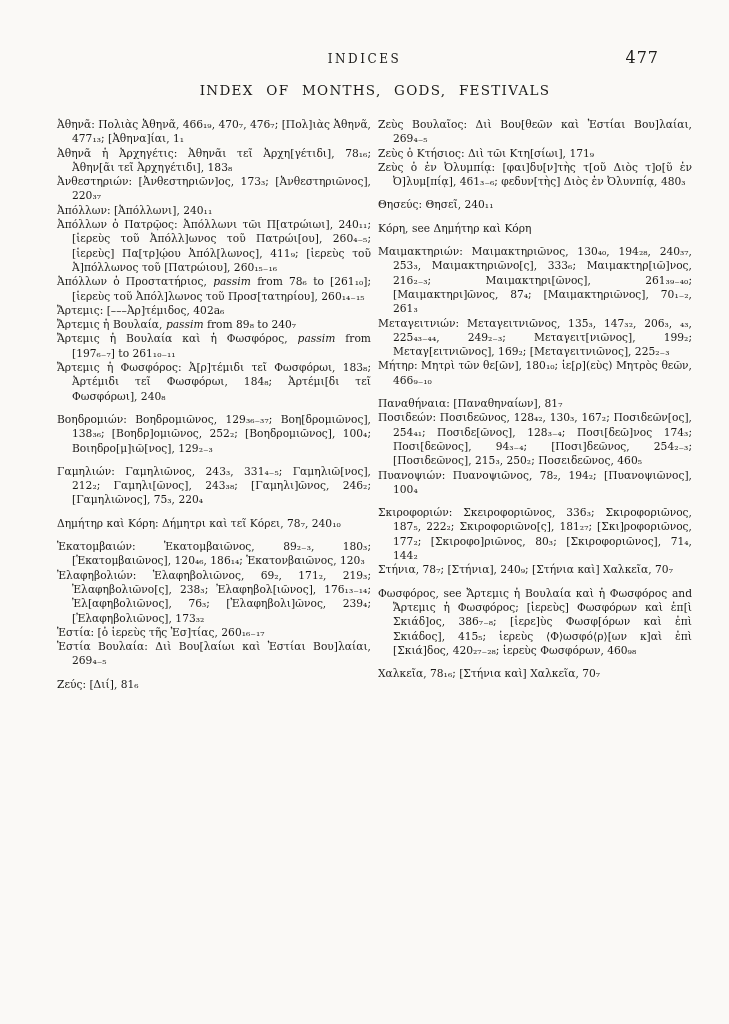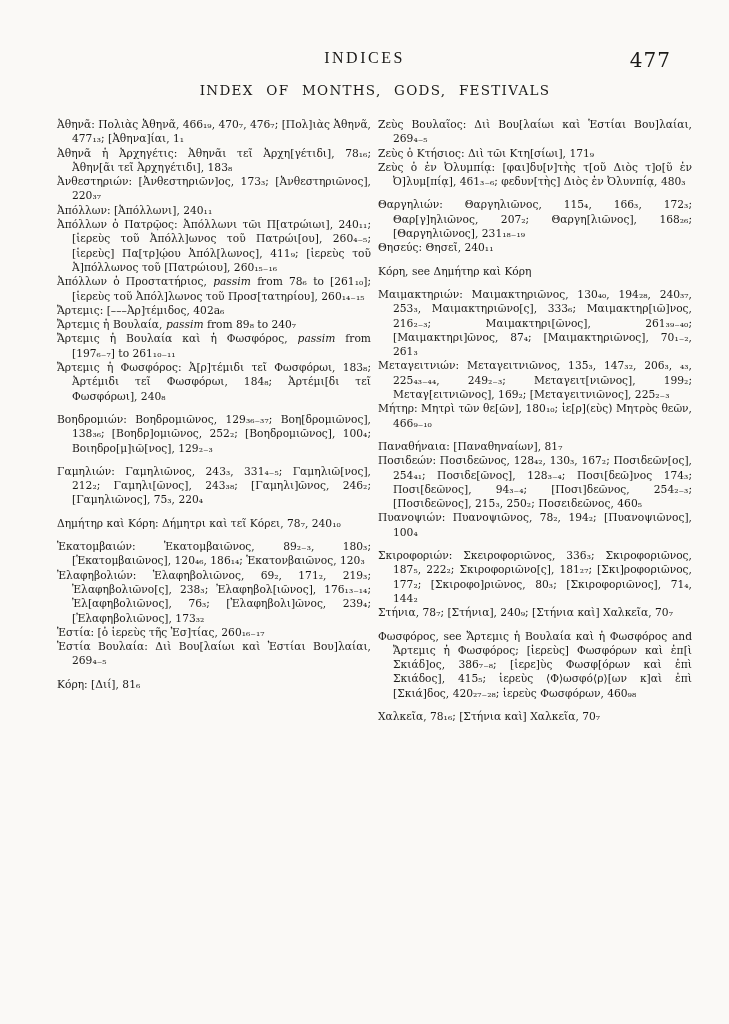--- a/index.html
+++ b/index.html
@@ -15,29 +15,28 @@
     background: #faf9f6;
     color: #1b1a18;
     overflow: hidden;
   }
   .running-head {
     position: relative;
     padding-top: 48px;
     text-align: center;
   }
   .head-title {
-    font-size: 16px;
+    font-size: 12px;
     letter-spacing: 2.5px;
-    font-family: Liberation Serif, serif;
   }
   .page-number {
     position: absolute;
     top: 48px;
-    right: 58px;
-    font-size: 20px;
+    right: 70px;
+    font-size: 16px;
     letter-spacing: 1px;
   }
   .section-title {
     margin: 15px 0 0 0;
     text-align: center;
     font-size: 13.5px;
     font-weight: normal;
     letter-spacing: 1.3px;
     word-spacing: 7px;
     padding-left: 21px;
@@ -93,31 +92,30 @@
         <div class="group">
           <p class="entry">Δημήτηρ καὶ Κόρη: Δήμητρι καὶ τεῖ Κόρει, 78₇, 240₁₀</p>
         </div>
         <div class="group">
           <p class="entry">Ἑκατομβαιών: Ἑκατομβαιῶνος, 89₂₋₃, 180₃; [Ἑκατομβαιῶνος], 120₄₆, 186₁₄; Ἑκατονβαιῶνος, 120₃</p>
           <p class="entry">Ἐλαφηβολιών: Ἐλαφηβολιῶνος, 69₂, 171₂, 219₃; Ἐλαφηβολιῶνο[ς], 238₃; Ἐλαφηβολ[ιῶνος], 176₁₃₋₁₄; Ἐλ[αφηβολιῶνος], 76₃; [Ἐλαφηβολι]ῶνος, 239₄; [Ἐλαφηβολιῶνος], 173₃₂</p>
           <p class="entry">Ἑστία: [ὁ ἱερεὺς τῆς Ἑσ]τίας, 260₁₆₋₁₇</p>
           <p class="entry">Ἑστία Βουλαία: Διὶ Βου[λαίωι καὶ Ἑστίαι Βου]λαίαι, 269₄₋₅</p>
         </div>
         <div class="group">
-          <p class="entry">Κόρη: [Διί], 81₆</p>
+          <p class="entry">Ζεύς: [Διί], 81₆</p>
         </div>
       </section>
     <section class="col" id="col-right">
         <div class="group">
-          <p class="entry">Ζεὺς Βουλαῖος: Διὶ Βου[λαίωι καὶ Ἑστίαι Βου]λαίαι, 269₄₋₅</p>
+          <p class="entry">Ζεὺς Βουλαῖος: Διὶ Βου[θεῶν καὶ Ἑστίαι Βου]λαίαι, 269₄₋₅</p>
           <p class="entry">Ζεὺς ὁ Κτήσιος: Διὶ τῶι Κτη[σίωι], 171₉</p>
           <p class="entry">Ζεὺς ὁ ἐν Ὀλυμπίᾳ: [φαι]δυ[ν]τὴς τ[οῦ Διὸς τ]ο[ῦ ἐν Ὀ]λυμ[πίᾳ], 461₃₋₆; φεδυν[τὴς] Διὸς ἐν Ὀλυνπίᾳ, 480₃</p>
         </div>
         <div class="group">
-          <p class="entry">Θαργηλιών: Θαργηλιῶνος, 115₄, 166₃, 172₃; Θαρ[γ]ηλιῶνος, 207₂; Θαργη[λιῶνος], 168₂₆; [Θαργηλιῶνος], 231₁₈₋₁₉</p>
           <p class="entry">Θησεύς: Θησεῖ, 240₁₁</p>
         </div>
         <div class="group">
           <p class="entry">Κόρη, see Δημήτηρ καὶ Κόρη</p>
         </div>
         <div class="group">
           <p class="entry">Μαιμακτηριών: Μαιμακτηριῶνος, 130₄₀, 194₂₈, 240₃₇, 253₃, Μαιμακτηριῶνο[ς], 333₆; Μαιμακτηρ[ιῶ]νος, 216₂₋₃; Μαιμακτηρι[ῶνος], 261₃₉₋₄₀; [Μαιμακτηρι]ῶνος, 87₄; [Μαιμακτηριῶνος], 70₁₋₂, 261₃</p>
           <p class="entry">Μεταγειτνιών: Μεταγειτνιῶνος, 135₃, 147₃₂, 206₃, ₄₃, 225₄₃₋₄₄, 249₂₋₃; Μεταγειτ[νιῶνος], 199₂; Μεταγ[ειτνιῶνος], 169₂; [Μεταγειτνιῶνος], 225₂₋₃</p>
           <p class="entry">Μήτηρ: Μητρὶ τῶν θε[ῶν], 180₁₀; ἱε[ρ](εὺς) Μητρὸς θεῶν, 466₉₋₁₀</p>
         </div>

